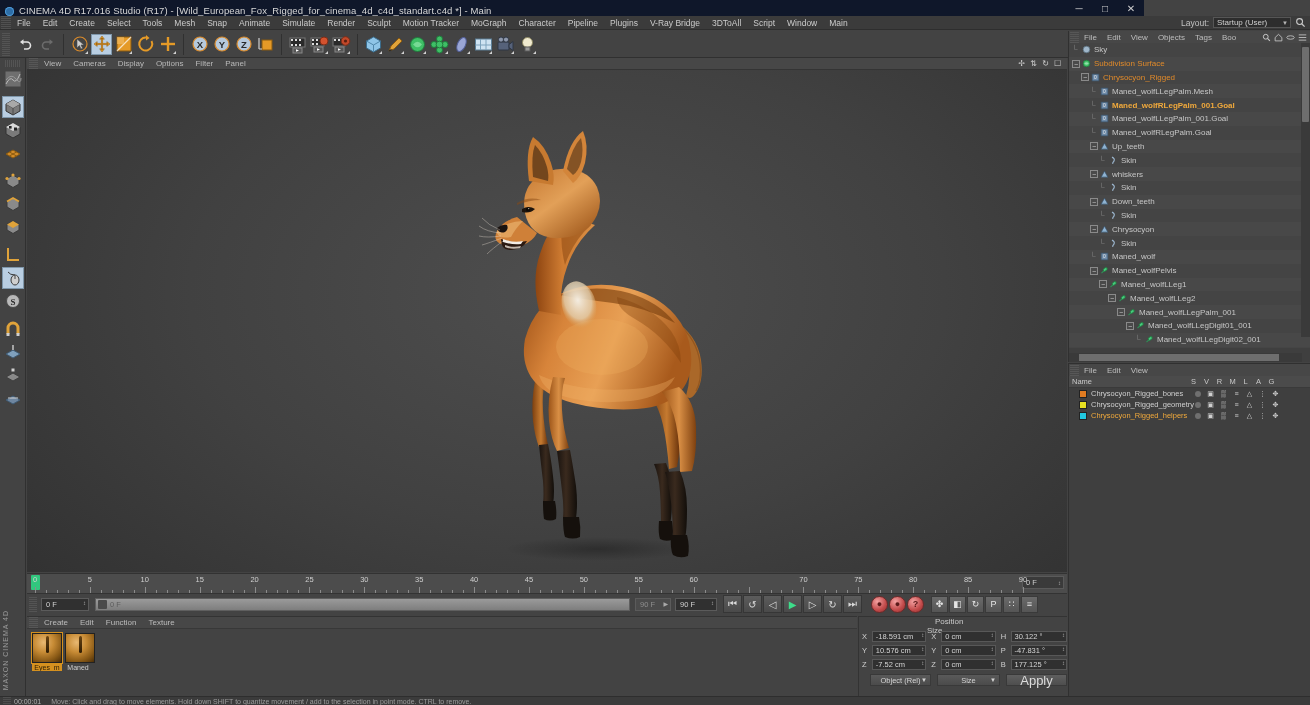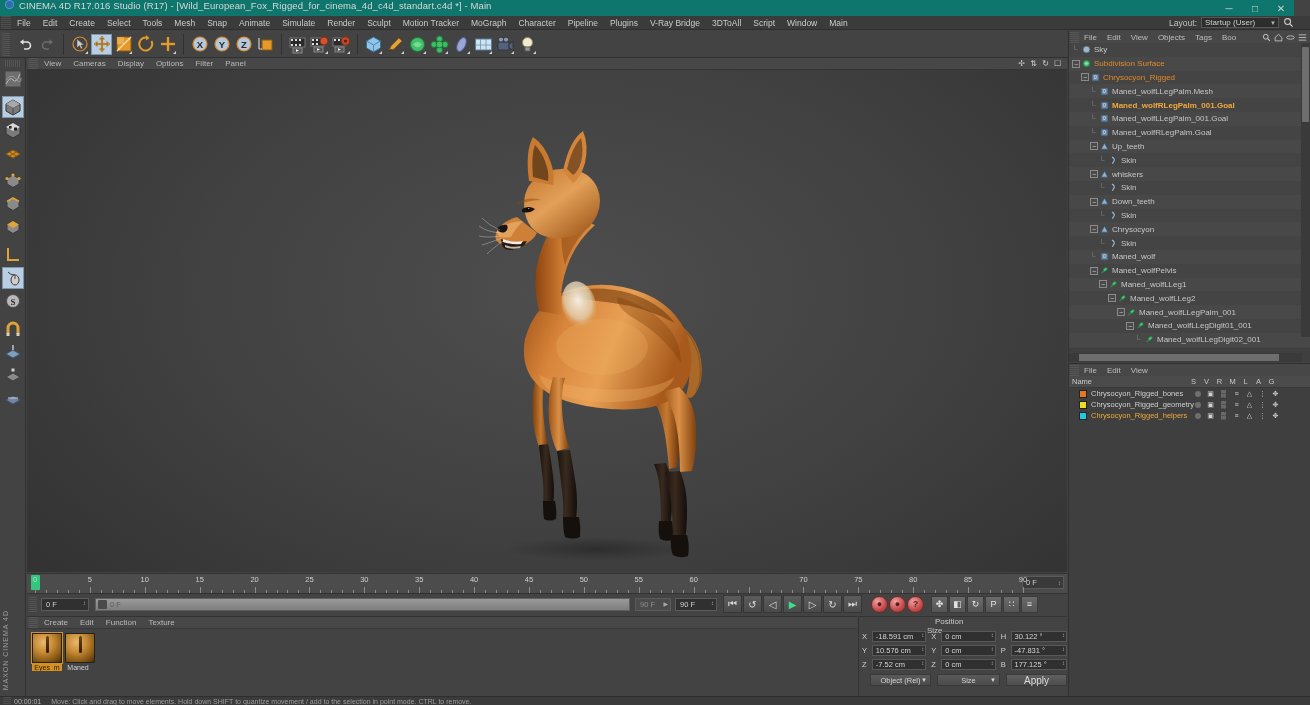--- a/index.html
+++ b/index.html
@@ -1,36 +1,36 @@
 <!DOCTYPE html>
 <html><head>
 <meta charset="utf-8">
 <style>
   * { box-sizing: border-box; margin:0; padding:0; }
   html,body { width:1310px; height:705px; overflow:hidden; background:#434343;
     font-family:"Liberation Sans", sans-serif; font-size:9px; color:#c8c8c8; }
   .app { position:relative; width:1310px; height:705px; background:#434343; }
 
   
-  .titlebar { position:absolute; left:0; top:0; width:1294px; height:16px;
-    background:#0f766e; display:flex; align-items:flex-start; }
+  .titlebar { position:absolute; left:0; top:0; width:1144px; height:16px;
+    background:#0f172a; display:flex; align-items:flex-end; }
   .tb-icon { width:9px; height:9px; border-radius:50%; background:#2d6ea8;
     margin:0 5px 0 5px; box-shadow:inset 0 0 0 1px #4f9ad6; }
   .tb-title { font-size:9.5px; color:#d7d7d7; white-space:nowrap; letter-spacing:.1px;}
   .tb-btns { margin-left:auto; display:flex; height:16px; }
   .tb-btn { width:26px; height:16px; display:flex; align-items:center; justify-content:center;
     color:#cfcfcf; font-size:10px; }
 
   
   .menubar { position:absolute; left:0; top:16px; width:1310px; height:14px;
     background:#3b3b3b; display:flex; align-items:center; border-bottom:1px solid #2e2e2e;}
   .menubar .mgrip { width:10px; height:14px; background:
       repeating-linear-gradient(#6a6a6a 0 1px, transparent 1px 2px); opacity:.45; margin-left:1px;}
   .mi { padding:0 6px; height:14px; line-height:14px; font-size:8.5px; color:#cbcbcb; white-space:nowrap;}
-  .layoutbox { margin-left:auto; display:flex; align-items:center; gap:4px; padding-right:16px;}
+  .layoutbox { margin-left:auto; display:flex; align-items:center; gap:4px; padding-right:4px;}
   .layout-label { font-size:8.5px; color:#c2c2c2; }
   .layout-sel { width:78px; height:11px; background:#2d2d2d; border:1px solid #565656;
     font-size:8px; color:#d0d0d0; display:flex; align-items:center; padding:0 3px; position:relative;}
   .layout-sel .arw { position:absolute; right:2px; font-size:6px; color:#b4b4b4;}
   .lsearch { width:11px; height:11px; }
 
   
   .toolbar { position:absolute; left:0; top:31px; width:1310px; height:27px;
     background:#434343; display:flex; align-items:center; border-bottom:1px solid #303030;}
   .tgrip { width:8px; height:23px; background:
@@ -127,21 +127,21 @@
   .co-h { font-size:8px; color:#c9c9c9;}
   .co-row { display:flex; align-items:center; height:14px; padding-left:3px; gap:2px;}
   .axl { width:8px; font-size:7.5px; color:#cfcfcf;}
   .cfield { height:11px; background:#303030; border:1px solid #585858; font-size:7.5px; color:#d4d4d4;
     display:flex; align-items:center; padding-left:3px; position:relative;}
   .cfield .sp { position:absolute; right:1px; top:0px; font-size:6px; color:#a9a9a9;}
   .dropdn { height:12px; background:linear-gradient(#5a5a5a,#4b4b4b); border:1px solid #393939;
     font-size:7.5px; color:#d4d4d4; display:flex; align-items:center; justify-content:center; position:relative;}
   .dropdn .arw { position:absolute; right:3px; font-size:6px;}
   .applybtn { height:12px; background:linear-gradient(#5f5f5f,#4e4e4e); border:1px solid #393939;
-    font-size:10px; color:#dcdcdc; display:flex; align-items:center; justify-content:center;}
+    font-size:13px; color:#dcdcdc; display:flex; align-items:center; justify-content:center;}
 
   
   .objmgr { position:absolute; left:1068px; top:31px; width:242px; height:331px; background:#3f3f3f;
     border-left:1px solid #303030;}
   .om-hdr { height:12px; background:#474747; display:flex; align-items:center;}
   .om-grip { width:9px; height:11px; background:
       repeating-linear-gradient(#6a6a6a 0 1px, transparent 1px 2px); opacity:.45; margin-left:1px;}
   .omi { padding:0 5px; font-size:8px; color:#bdbdbd;}
   .om-icons { margin-left:auto; display:flex; gap:3px; padding-right:3px; align-items:center;}
   .om-tree { position:relative; height:305px; overflow:hidden; background:#454545; }

